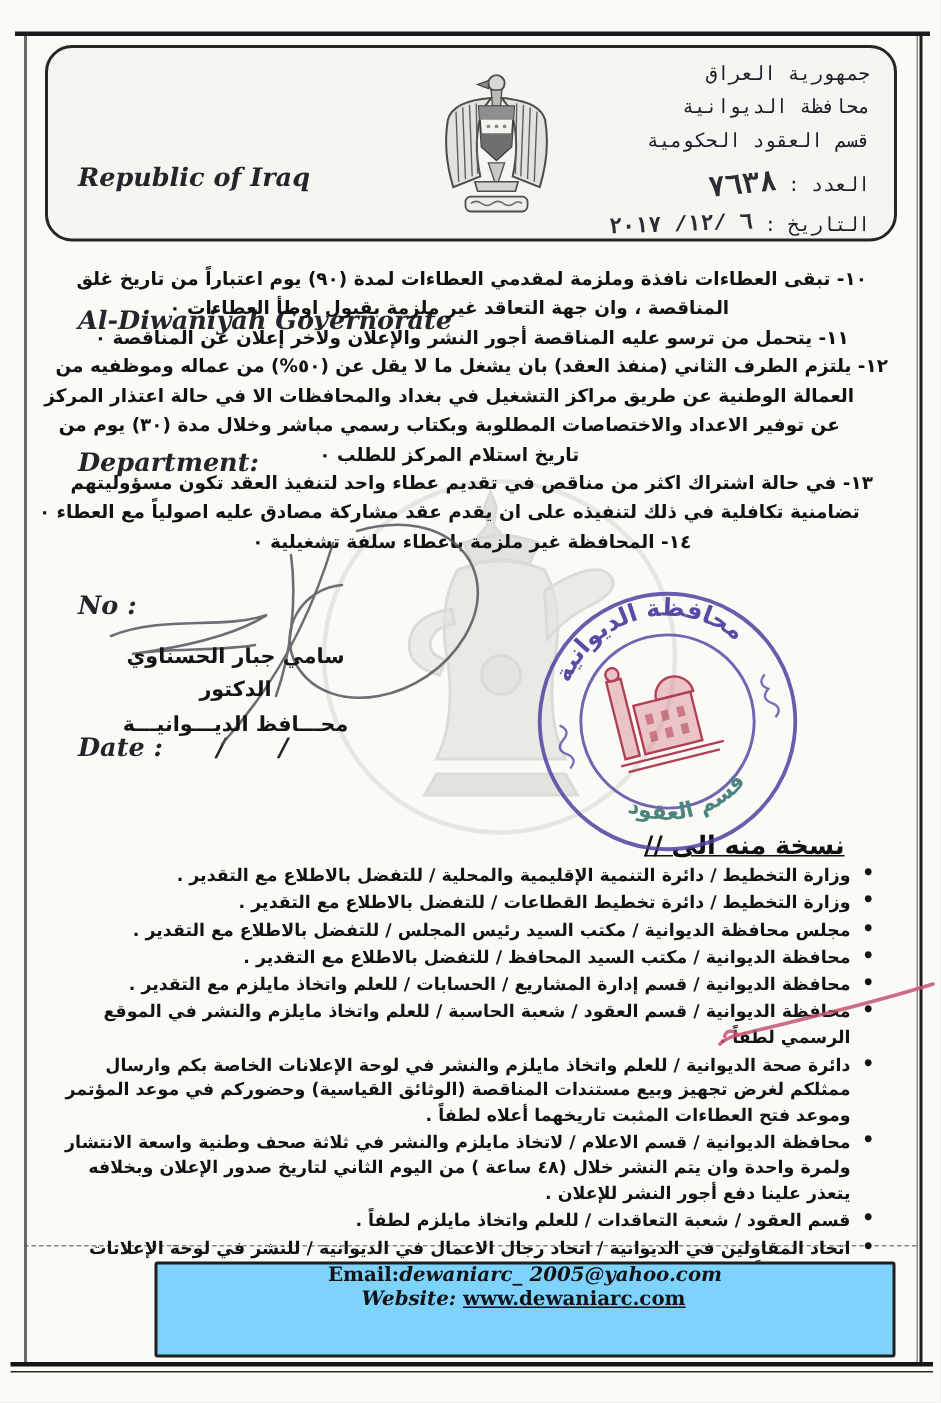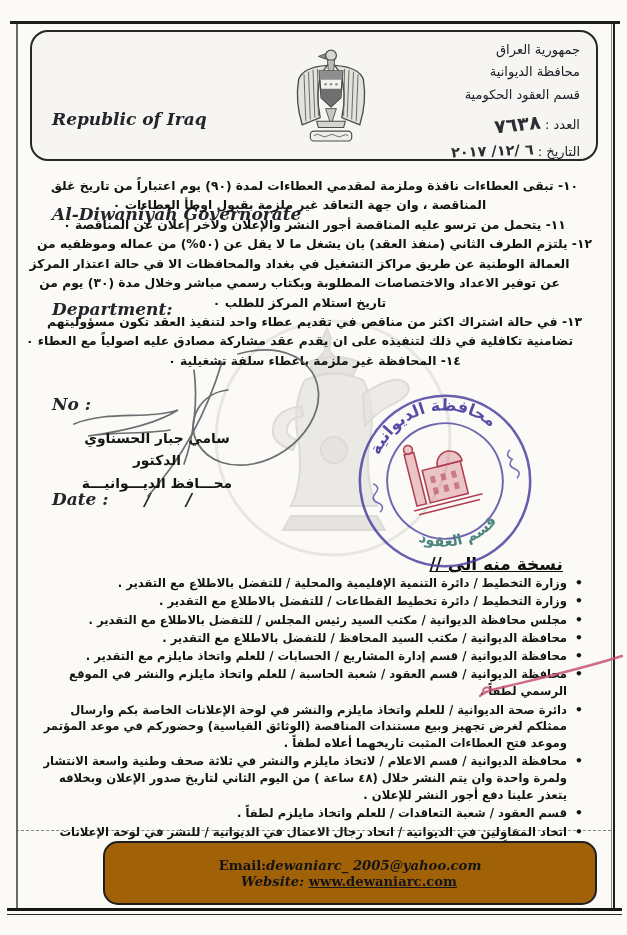--- a/index.html
+++ b/index.html
@@ -19,21 +19,21 @@
 
   
   .header-box { position:absolute; left:30px; top:30px; width:568px; height:131px;
                 border:2.2px solid #262626; border-radius:18px; background:#f6f5f1; }
   .hdr-en { position:absolute; left:20px; top:9px; font-family:"DejaVu Serif", serif;
             font-style:italic; font-weight:bold; font-size:17px; color:#24242a;
             line-height:1.86; white-space:pre; }
   .emblem-wrap { position:absolute; left:254px; top:5px; width:90px; height:118px; }
   .hdr-ar { position:absolute; right:16px; top:7px; direction:rtl; text-align:right;
             font-size:13px; line-height:1.72; color:#20202a; }
-  .hdr-ar .row { white-space:nowrap; }
+  .hdr-ar .row { white-space:nowrap;font-family:Liberation Mono, monospace; }
   .handwrite-no { display:inline-block; font-size:19px; font-weight:bold; color:#2c2c34;
                   transform:rotate(-6deg) translateY(2px); letter-spacing:2px; }
   .handwrite-date { display:inline-block; font-size:14.5px; font-weight:bold; color:#2c2c34;
                     transform:rotate(-2deg); letter-spacing:1px; }
 
   
   .body-items { position:absolute; left:24px; right:22px; top:177px; direction:rtl;
                 text-align:right; font-size:12.3px; font-weight:bold; line-height:1.58;
                 color:#121212; z-index:3; }
   .clause { padding-right:30px; text-indent:-30px;text-align:center; }
@@ -62,22 +62,22 @@
   .copy-list li { position:relative; padding-right:18px; margin-bottom:1.5px; }
   .copy-list li::before { content:"•"; position:absolute; right:2px; top:-1px; font-size:13px; }
 
   .red-tick { position:absolute; left:468px; top:646px; width:158px; height:60px; z-index:6; }
 
   .dash-line { position:absolute; left:16px; right:16px; top:830px; height:0;
                border-top:1.6px dashed #5c5c5c; opacity:.75; z-index:2; }
 
   
   .footer-box { position:absolute; left:103px; top:841px; width:494px; height:64px;
-                border:2.5px solid #1f1f1f; border-radius:15px; background:#a16207;
-                display:flex; flex-direction:column; justify-content:center; align-items:center;
+                border:2.5px solid #1f1f1f; border-radius:2px; background:#7dd3fc;
+                display:flex; flex-direction:column; justify-content:flex-start; align-items:center;
                 gap:1px; z-index:3; font-family:"DejaVu Serif", serif; }
   .footer-line { font-size:13.2px; font-weight:bold; color:#131318; }
   .email-label { font-style:normal; }
   .email-value { font-style:italic; }
   .website-label { font-style:italic; }
   .website-value { text-decoration:underline; margin-right:2px; }
 </style>
 </head>
 <body>
 

